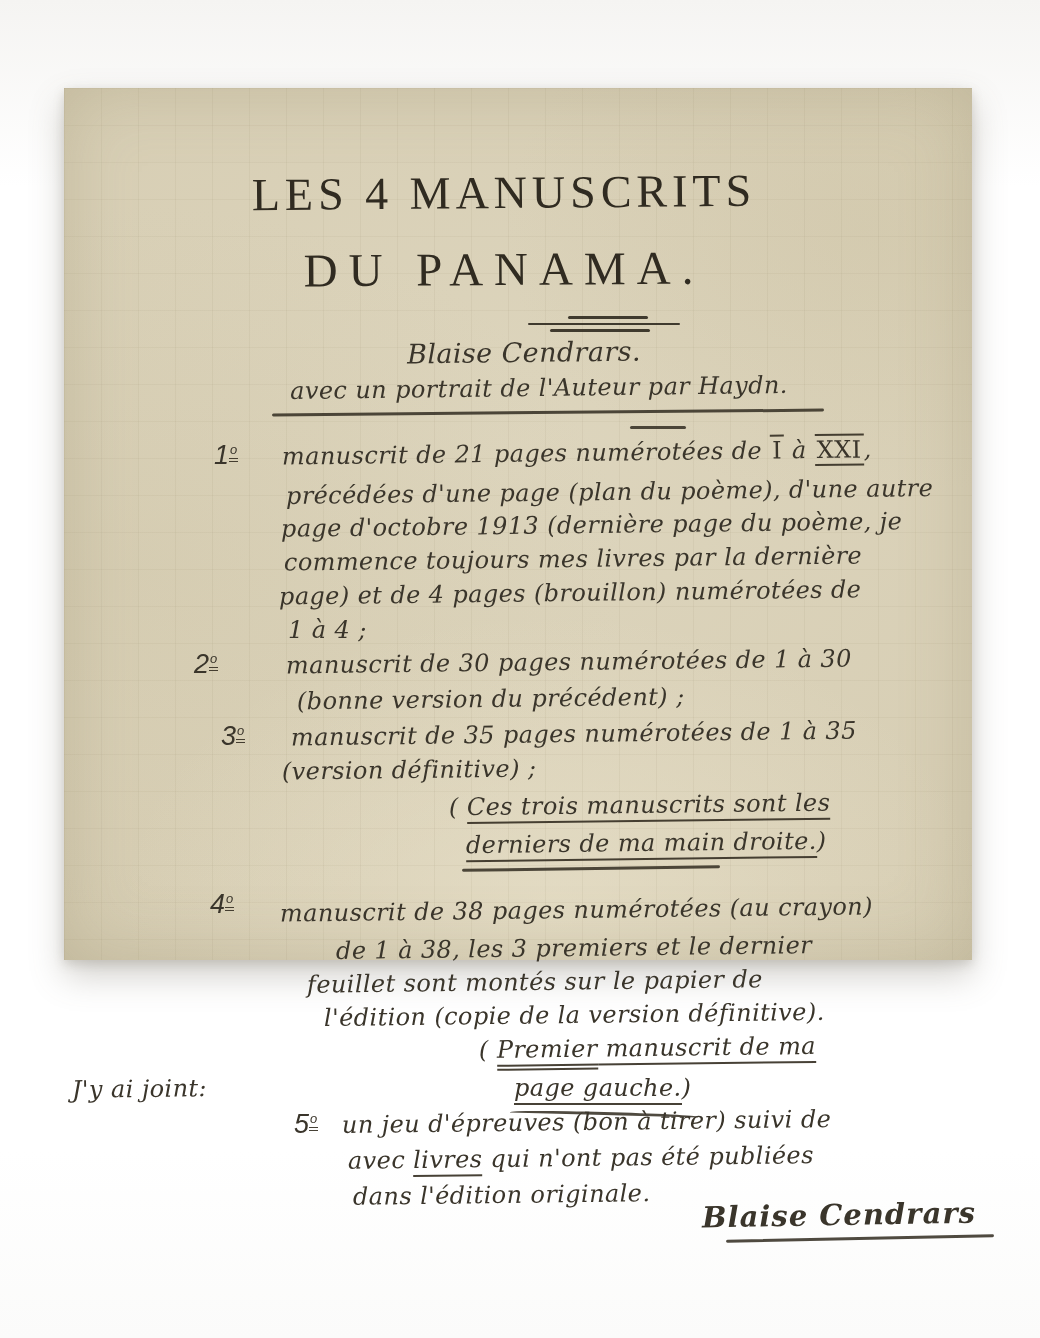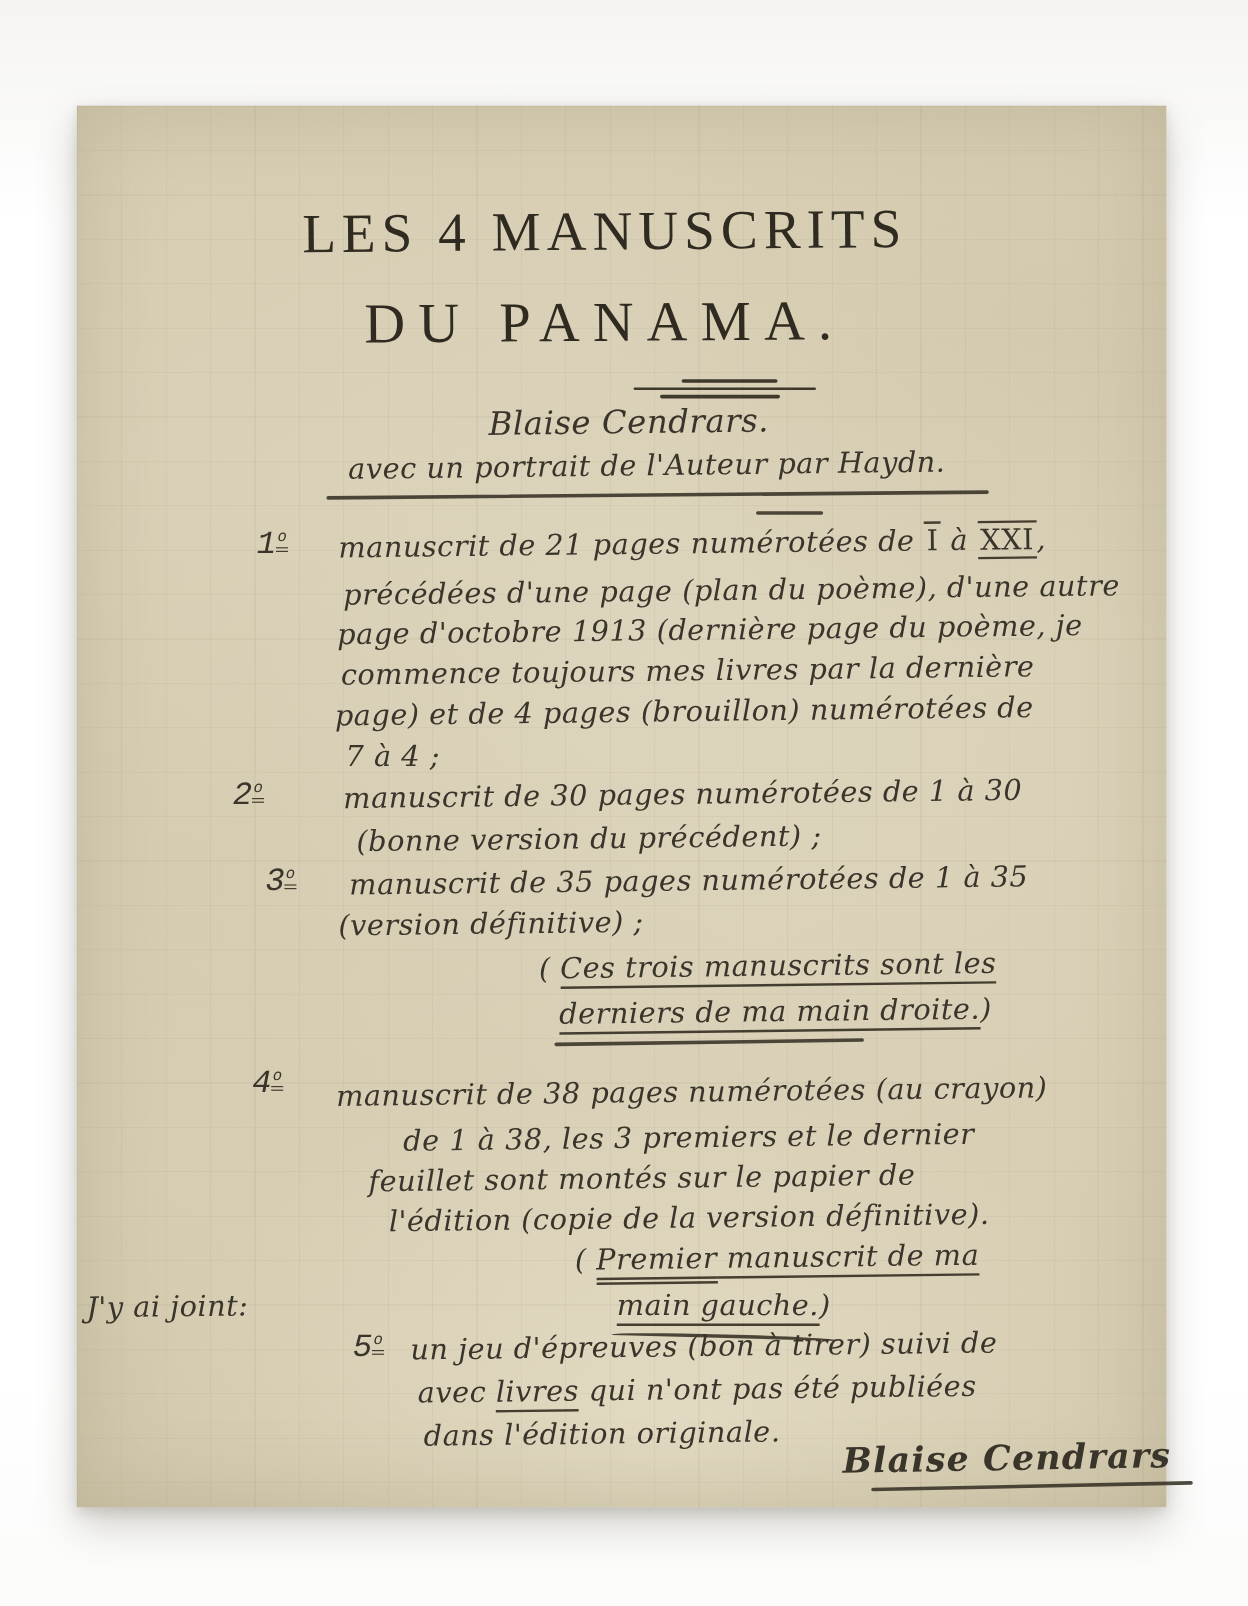--- a/index.html
+++ b/index.html
@@ -10,21 +10,21 @@
     font-family: "DejaVu Serif", serif;
   }
   .stage {
     position: relative;
     width: 1040px; height: 1338px;
     background: linear-gradient(180deg, #f5f4f2 0%, #ffffff 14%, #ffffff 86%, #fbfbfa 100%);
   }
   .paper {
     position: absolute;
     left: 64px; top: 88px;
-    width: 908px; height: 1168px;
+    width: 908px; height: 872px;
     background:
       radial-gradient(620px 420px at 54% 94%, rgba(238,231,209,0.50), rgba(238,231,209,0) 70%),
       radial-gradient(500px 380px at 88% 16%, rgba(199,188,156,0.28), rgba(199,188,156,0) 72%),
       radial-gradient(700px 520px at 8% 55%, rgba(202,192,161,0.25), rgba(202,192,161,0) 70%),
       radial-gradient(1200px 900px at 50% 42%, #ddd5bd 0%, #d7ceb4 55%, #cdc4a8 100%);
     box-shadow:
       inset 0 0 70px rgba(147,135,102,0.30),
       0 16px 32px rgba(110,104,88,0.30),
       0 4px 10px rgba(110,104,88,0.22);
   }
@@ -55,21 +55,21 @@
     text-align: center;
     width: 600px; left: 140px;
   }
   .t1 { font-size: 46px; letter-spacing: 5px; transform: rotate(-0.5deg); }
   .t2 { font-size: 47px; letter-spacing: 11px; transform: rotate(-0.4deg); }
   .center { text-align: center; }
   .u  { border-bottom: 2.5px solid rgba(55,49,37,0.92); padding-bottom: 1px; }
   .u2 { border-bottom: 6px double rgba(55,49,37,0.92); padding-bottom: 1px; }
   .rom { border-top: 2px solid rgba(55,49,37,0.92); padding: 0 2px; font-style: normal; }
   .romb { border-bottom: 2px solid rgba(55,49,37,0.92); text-align: right; }
-  .ordnum { position: absolute; font-size: 27px; font-style: italic; color: #3a352b; font-family: Liberation Mono, monospace; }
+  .ordnum { position: absolute; font-size: 27px; font-style: italic; color: #3a352b; font-family: Liberation Sans, sans-serif; }
   .ordmark {
     font-size: 13px; line-height: 1;
     vertical-align: 10px;
     border-bottom: 4px double rgba(55,49,37,0.92);
     padding: 0 1px 1px 1px;
     font-style: italic;
   }
   .uline {
     position: absolute; height: 2.6px;
     background: rgba(55,49,37,0.88);
@@ -113,21 +113,21 @@
     <div class="uline" style="top:338px; left:566px; width:56px;"></div>
 
     <div class="ordnum" style="top:352px; left:150px;">
       <span>1</span><sup class="ordmark">o</sup>
     </div>
     <div class="hw tiltL" style="top:352px; left:218px;"><span>manuscrit de 21 pages numérotées de </span><span class="rom">I</span><span> à </span><span class="rom romb">XXI</span><span>,</span></div>
     <div class="hw tiltL" style="top:391px; left:222px;">précédées d'une page (plan du poème), d'une autre</div>
     <div class="hw tiltL" style="top:424px; left:217px;">page d'octobre 1913 (dernière page du poème, je</div>
     <div class="hw tiltL" style="top:458px; left:220px;">commence toujours mes livres par la dernière</div>
     <div class="hw tiltL" style="top:492px; left:215px;">page) et de 4 pages (brouillon) numérotées de</div>
-    <div class="hw" style="top:529px; left:224px;">7 à 4 ;</div>
+    <div class="hw" style="top:529px; left:224px;">1 à 4 ;</div>
 
     <div class="ordnum" style="top:561px; left:130px;text-align:center;">
       <span>2</span><sup class="ordmark">o</sup>
     </div>
     <div class="hw tiltL" style="top:561px; left:222px;">manuscrit de 30 pages numérotées de 1 à 30</div>
     <div class="hw tiltL" style="top:598px; left:233px;">(bonne version du précédent) ;</div>
 
     <div class="ordnum" style="top:633px; left:157px;">
       <span>3</span><sup class="ordmark">o</sup>
     </div>
@@ -138,21 +138,21 @@
     <div class="uline" style="top:779px; left:398px; width:258px; transform:rotate(-0.8deg);"></div>
 
     <div class="ordnum" style="top:801px; left:146px;">
       <span>4</span><sup class="ordmark">o</sup>
     </div>
     <div class="hw tiltL" style="top:809px; left:216px;">manuscrit de 38 pages numérotées (au crayon)</div>
     <div class="hw tiltL" style="top:847px; left:272px;">de 1 à 38, les 3 premiers et le dernier</div>
     <div class="hw tiltL" style="top:881px; left:243px;">feuillet sont montés sur le papier de</div>
     <div class="hw tiltL" style="top:914px; left:260px;">l'édition (copie de la version définitive).</div>
     <div class="hw tiltL" style="top:947px; left:415px;"><span>( </span><span class="u2">Premier</span><span class="u"> manuscrit de ma</span></div>
-    <div class="hw" style="top:987px; left:450px;"><span class="u">main gauche.</span><span>)</span></div>
+    <div class="hw" style="top:987px; left:450px;"><span class="u">page gauche.</span><span>)</span></div>
     <div class="uline" style="top:1024px; left:446px; width:188px; transform:rotate(1.5deg); border-radius:50% 50% 0 0 / 100% 100% 0 0;"></div>
 
     <div class="hw tiltL" style="top:988px; left:8px;">J'y ai joint:</div>
 
     <div class="ordnum" style="top:1021px; left:214px;margin-left:16px;">
       <span>5</span><sup class="ordmark">o</sup>
     </div>
     <div class="hw tiltL" style="top:1021px; left:278px;">un jeu d'épreuves (bon à tirer) suivi de</div>
     <div class="hw tiltL" style="top:1057px; left:284px;"><span>avec </span><span class="u">livres</span><span> qui n'ont pas été publiées</span></div>
     <div class="hw tiltL" style="top:1094px; left:289px;">dans l'édition originale.</div>

